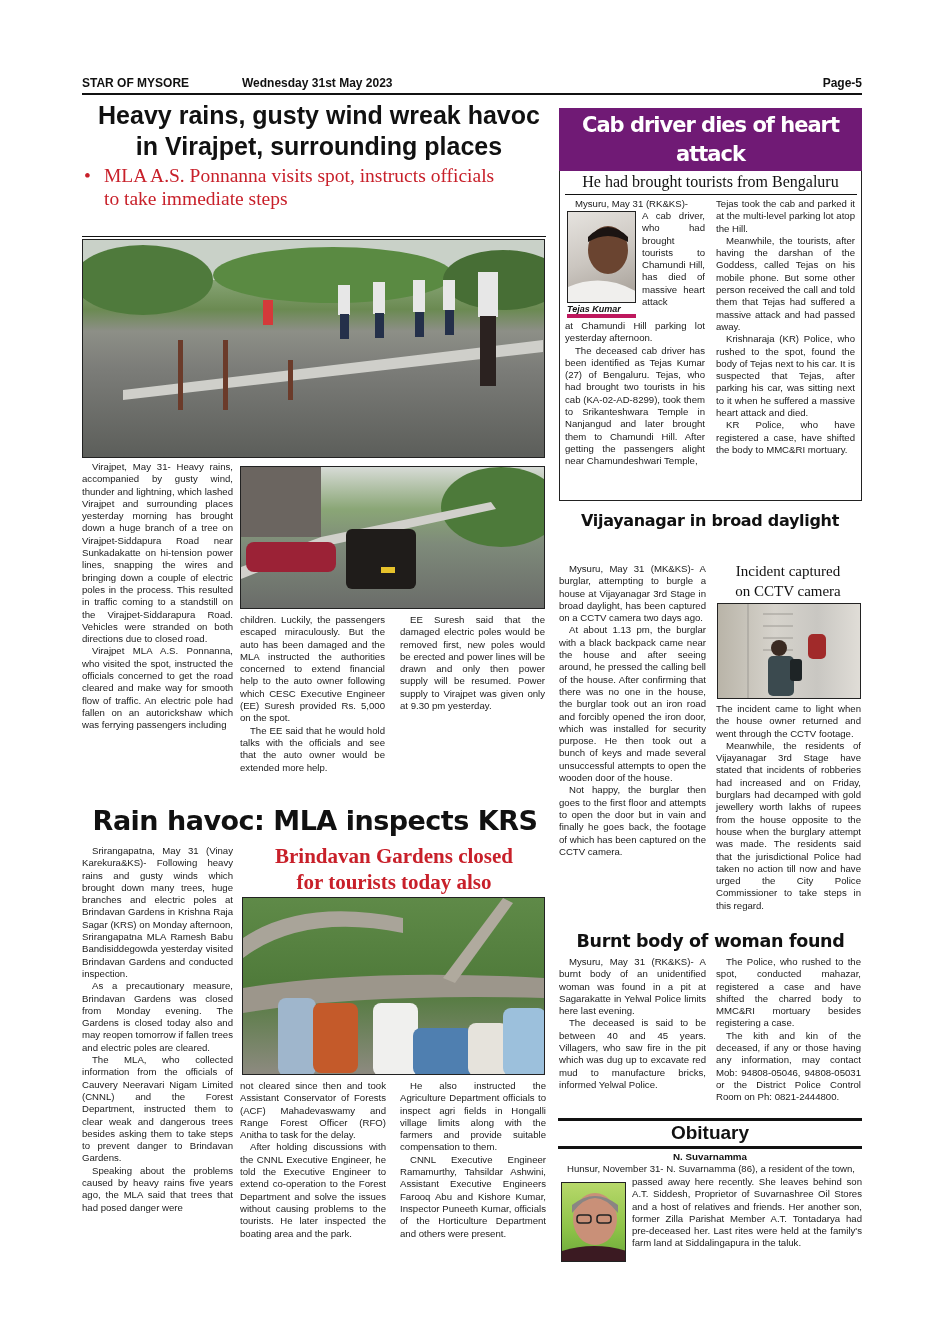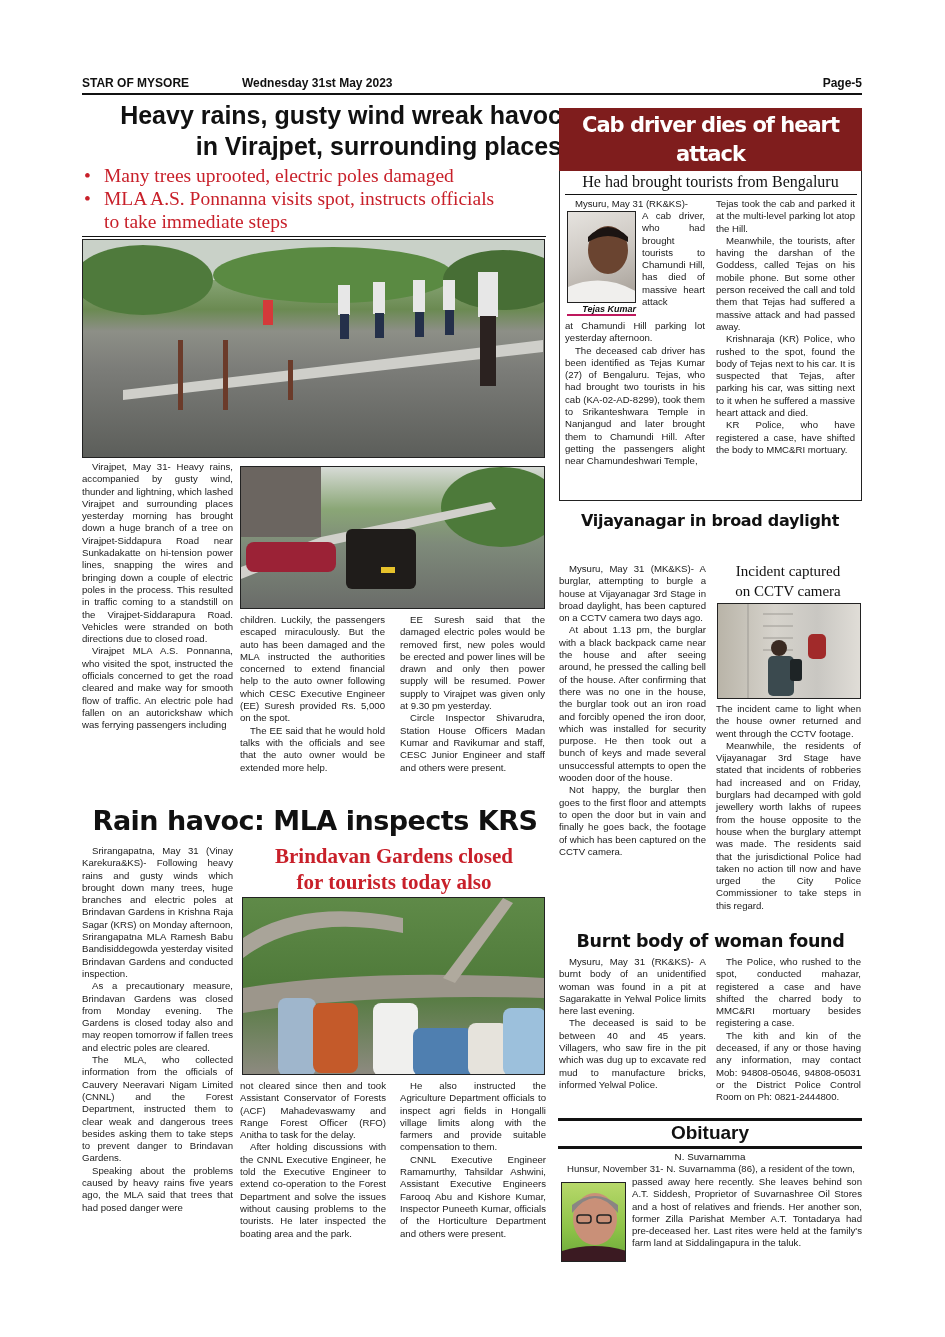--- a/index.html
+++ b/index.html
@@ -10,38 +10,37 @@
   .masthead .pub{position:absolute;left:0;top:0}
   .masthead .date{position:absolute;left:160px;top:0}
   .masthead .page{position:absolute;right:0;top:0}
   .rule{background:#111}
   .body-text{font-size:9.6px;line-height:12.3px;text-align:justify;color:#1a1a1a}
   .body-text p{text-indent:10px}
   .serif{font-family:"Liberation Serif","DejaVu Serif",serif}
   .red{color:#c8202a}
   .photo{border:1px solid #222;overflow:hidden;position:absolute}
   .headline-bold{font-weight:900;letter-spacing:-0.3px}
-  .boxhead{background:#7f1d1d;color:#fff;text-align:center;font-weight:bold;font-family:"DejaVu Sans",sans-serif;letter-spacing:-1px}
+  .boxhead{background:#701a75;color:#fff;text-align:center;font-weight:bold;font-family:"DejaVu Sans",sans-serif;letter-spacing:-1px}
 </style>
 </head>
 <body>
 
 <div class="abs masthead">
   <span class="pub">STAR OF MYSORE</span>
   <span class="date">Wednesday 31st May 2023</span>
   <span class="page">Page-5</span>
 </div>
 <div class="abs rule" style="left:82px;top:93px;width:780px;height:2px"></div>
 
-<div class="abs" style="left:92px;top:100px;width:470px;text-align:right;font-size:25px;font-weight:bold;line-height:31px;font-family:'Liberation Sans',sans-serif">
+<div class="abs" style="left:84px;top:100px;width:470px;text-align:center;font-size:25px;font-weight:bold;line-height:31px;font-family:'Liberation Sans',sans-serif">
   <div>Heavy rains, gusty wind wreak havoc</div>
   <div>in Virajpet, surrounding places</div>
 </div>
 <div class="abs serif red" style="left:84px;top:164px;width:470px;font-size:19.5px;line-height:23px">
-  <div><span style="display:inline-block;width:20px">•</span><span>Many trees uprooted, electric poles damaged</span></div>
   <div><span style="display:inline-block;width:20px">•</span><span>MLA A.S. Ponnanna visits spot, instructs officials</span></div>
   <div style="padding-left:20px"><span>to take immediate steps</span></div>
 </div>
 <div class="abs rule" style="left:82px;top:236px;width:464px;height:1px"></div>
 
 <div class="photo" style="left:82px;top:239px;width:463px;height:219px;background:linear-gradient(180deg,#b7c4b9 0%,#7f9d6b 22%,#6b8a52 32%,#8d8f87 42%,#7b7c78 60%,#5c5e5a 100%)">
   <svg width="463" height="219" viewBox="0 0 463 219">
     <rect x="0" y="0" width="463" height="40" fill="#c9d1c8"></rect>
     <ellipse cx="60" cy="40" rx="70" ry="35" fill="#4f7a3c"></ellipse>
     <ellipse cx="250" cy="35" rx="120" ry="28" fill="#5a8a42"></ellipse>
@@ -82,39 +81,38 @@
 <div class="abs body-text" style="left:82px;top:461px;width:151px">
   <p>Virajpet, May 31- Heavy rains, accompanied by gusty wind, thunder and lightning, which lashed Virajpet and surrounding places yesterday morning has brought down a huge branch of a tree on Virajpet-Siddapura Road near Sunkadakatte on hi-tension power lines, snapping the wires and bringing down a couple of electric poles in the process. This resulted in traffic coming to a standstill on the Virajpet-Siddarapura Road. Vehicles were stranded on both directions due to closed road.</p>
   <p>Virajpet MLA A.S. Ponnanna, who visited the spot, instructed the officials concerned to get the road cleared and make way for smooth flow of traffic. An electric pole had fallen on an autorickshaw which was ferrying passengers including</p>
 </div>
 <div class="abs body-text" style="left:240px;top:614px;width:145px">
   <p style="text-indent:0">children. Luckily, the passengers escaped miraculously. But the auto has been damaged and the MLA instructed the authorities concerned to extend financial help to the auto owner following which CESC Executive Engineer (EE) Suresh provided Rs. 5,000 on the spot.</p>
   <p>The EE said that he would hold talks with the officials and see that the auto owner would be extended more help.</p>
 </div>
 <div class="abs body-text" style="left:400px;top:614px;width:145px">
   <p>EE Suresh said that the damaged electric poles would be removed first, new poles would be erected and power lines will be drawn and only then power supply will be resumed. Power supply to Virajpet was given only at 9.30 pm yesterday.</p>
-  <p>Circle Inspector Shivarudra, Station House Officers Madan Kumar and Ravikumar and staff, CESC Junior Engineer and staff and others were present.</p>
 </div>
 
 <div class="abs" style="left:559px;top:108px;width:303px;height:393px;border:1px solid #222"></div>
 <div class="abs boxhead" style="left:559px;top:108px;width:303px;height:63px;font-size:21px;line-height:29px;padding-top:3px">
   <div>Cab driver dies of heart attack</div>
   <div>at Chamundi Hill parking lot</div>
 </div>
 <div class="abs serif" style="left:559px;top:173px;width:303px;text-align:center;font-size:16px">He had brought tourists from Bengaluru</div>
 <div class="abs rule" style="left:565px;top:194px;width:292px;height:1px"></div>
 
 <div class="photo" style="left:567px;top:211px;width:69px;height:92px;background:linear-gradient(160deg,#e6e3df 0%,#cbc6c0 50%,#a39c94 100%)">
   <svg width="69" height="92" viewBox="0 0 69 92">
     <ellipse cx="40" cy="38" rx="20" ry="24" fill="#6a4430"></ellipse>
     <path d="M20 25 Q40 5 60 25 L60 30 Q40 18 20 30Z" fill="#1b1412"></path>
     <path d="M0 75 Q35 60 69 80 L69 92 L0 92Z" fill="#f0efed"></path>
   </svg>
 </div>
-<div class="abs" style="left:567px;top:304px;width:69px;text-align:right;font-size:9px;font-weight:bold;font-style:italic;border-bottom:2px solid #be185d">Tejas Kumar</div>
+<div class="abs" style="left:567px;top:304px;width:69px;text-align:left;font-size:9px;font-weight:bold;font-style:italic;border-bottom:4px solid #be185d">Tejas Kumar</div>
 <div class="abs body-text" style="left:575px;top:198px;width:130px">Mysuru, May 31 (RK&amp;KS)-</div>
 <div class="abs body-text" style="left:642px;top:210px;width:63px;line-height:12.3px">A cab driver, who had brought tourists to Chamundi Hill, has died of massive heart attack</div>
 <div class="abs body-text" style="left:565px;top:320px;width:140px">
   <p style="text-indent:0">at Chamundi Hill parking lot yesterday afternoon.</p>
   <p>The deceased cab driver has been identified as Tejas Kumar (27) of Bengaluru. Tejas, who had brought two tourists in his cab (KA-02-AD-8299), took them to Srikanteshwara Temple in Nanjangud and later brought them to Chamundi Hill. After getting the passengers alight near Chamundeshwari Temple,</p>
 </div>
 <div class="abs body-text" style="left:716px;top:198px;width:139px">
   <p style="text-indent:0">Tejas took the cab and parked it at the multi-level parking lot atop the Hill.</p>
   <p>Meanwhile, the tourists, after having the darshan of the Goddess, called Tejas on his mobile phone. But some other person received the call and told them that Tejas had suffered a massive attack and had passed away.</p>
   <p>Krishnaraja (KR) Police, who rushed to the spot, found the body of Tejas next to his car. It is suspected that Tejas, after parking his car, was sitting next to it when he suffered a massive heart attack and died.</p>
@@ -156,21 +154,21 @@
   <p>The deceased is said to be between 40 and 45 years. Villagers, who saw fire in the pit which was dug up to excavate red mud to manufacture bricks, informed Yelwal Police.</p>
 </div>
 <div class="abs body-text" style="left:716px;top:956px;width:145px">
   <p>The Police, who rushed to the spot, conducted mahazar, registered a case and have shifted the charred body to MMC&amp;RI mortuary besides registering a case.</p>
   <p>The kith and kin of the deceased, if any or those having any information, may contact Mob: 94808-05046, 94808-05031 or the District Police Control Room on Ph: 0821-2444800.</p>
 </div>
 
 <div class="abs rule" style="left:558px;top:1118px;width:304px;height:3px"></div>
 <div class="abs" style="left:558px;top:1121px;width:304px;text-align:center;font-size:19px;font-weight:bold;line-height:24px">Obituary</div>
 <div class="abs rule" style="left:558px;top:1146px;width:304px;height:3px"></div>
-<div class="abs" style="left:558px;top:1151px;width:304px;text-align:center;font-size:9.8px;font-weight:normal">N. Suvarnamma</div>
+<div class="abs" style="left:558px;top:1151px;width:304px;text-align:center;font-size:9.8px;font-weight:bold">N. Suvarnamma</div>
 <div class="abs body-text" style="left:559px;top:1163px;width:303px;text-indent:8px">Hunsur, November 31- N. Suvarnamma (86), a resident of the town,</div>
 <div class="photo" style="left:561px;top:1182px;width:65px;height:80px;background:linear-gradient(180deg,#b7d86a 0%,#8cc247 60%,#6aa83a 100%)">
   <svg width="65" height="80" viewBox="0 0 65 80">
     <ellipse cx="33" cy="36" rx="22" ry="26" fill="#c99078"></ellipse>
     <path d="M10 30 Q33 0 56 30 L56 22 Q33 4 10 22Z" fill="#8a8583"></path>
     <rect x="15" y="32" width="14" height="8" rx="3" fill="none" stroke="#222" stroke-width="1.5"></rect>
     <rect x="35" y="32" width="14" height="8" rx="3" fill="none" stroke="#222" stroke-width="1.5"></rect>
     <path d="M0 68 Q32 58 65 68 L65 80 L0 80Z" fill="#3b1a22"></path>
   </svg>
 </div>

